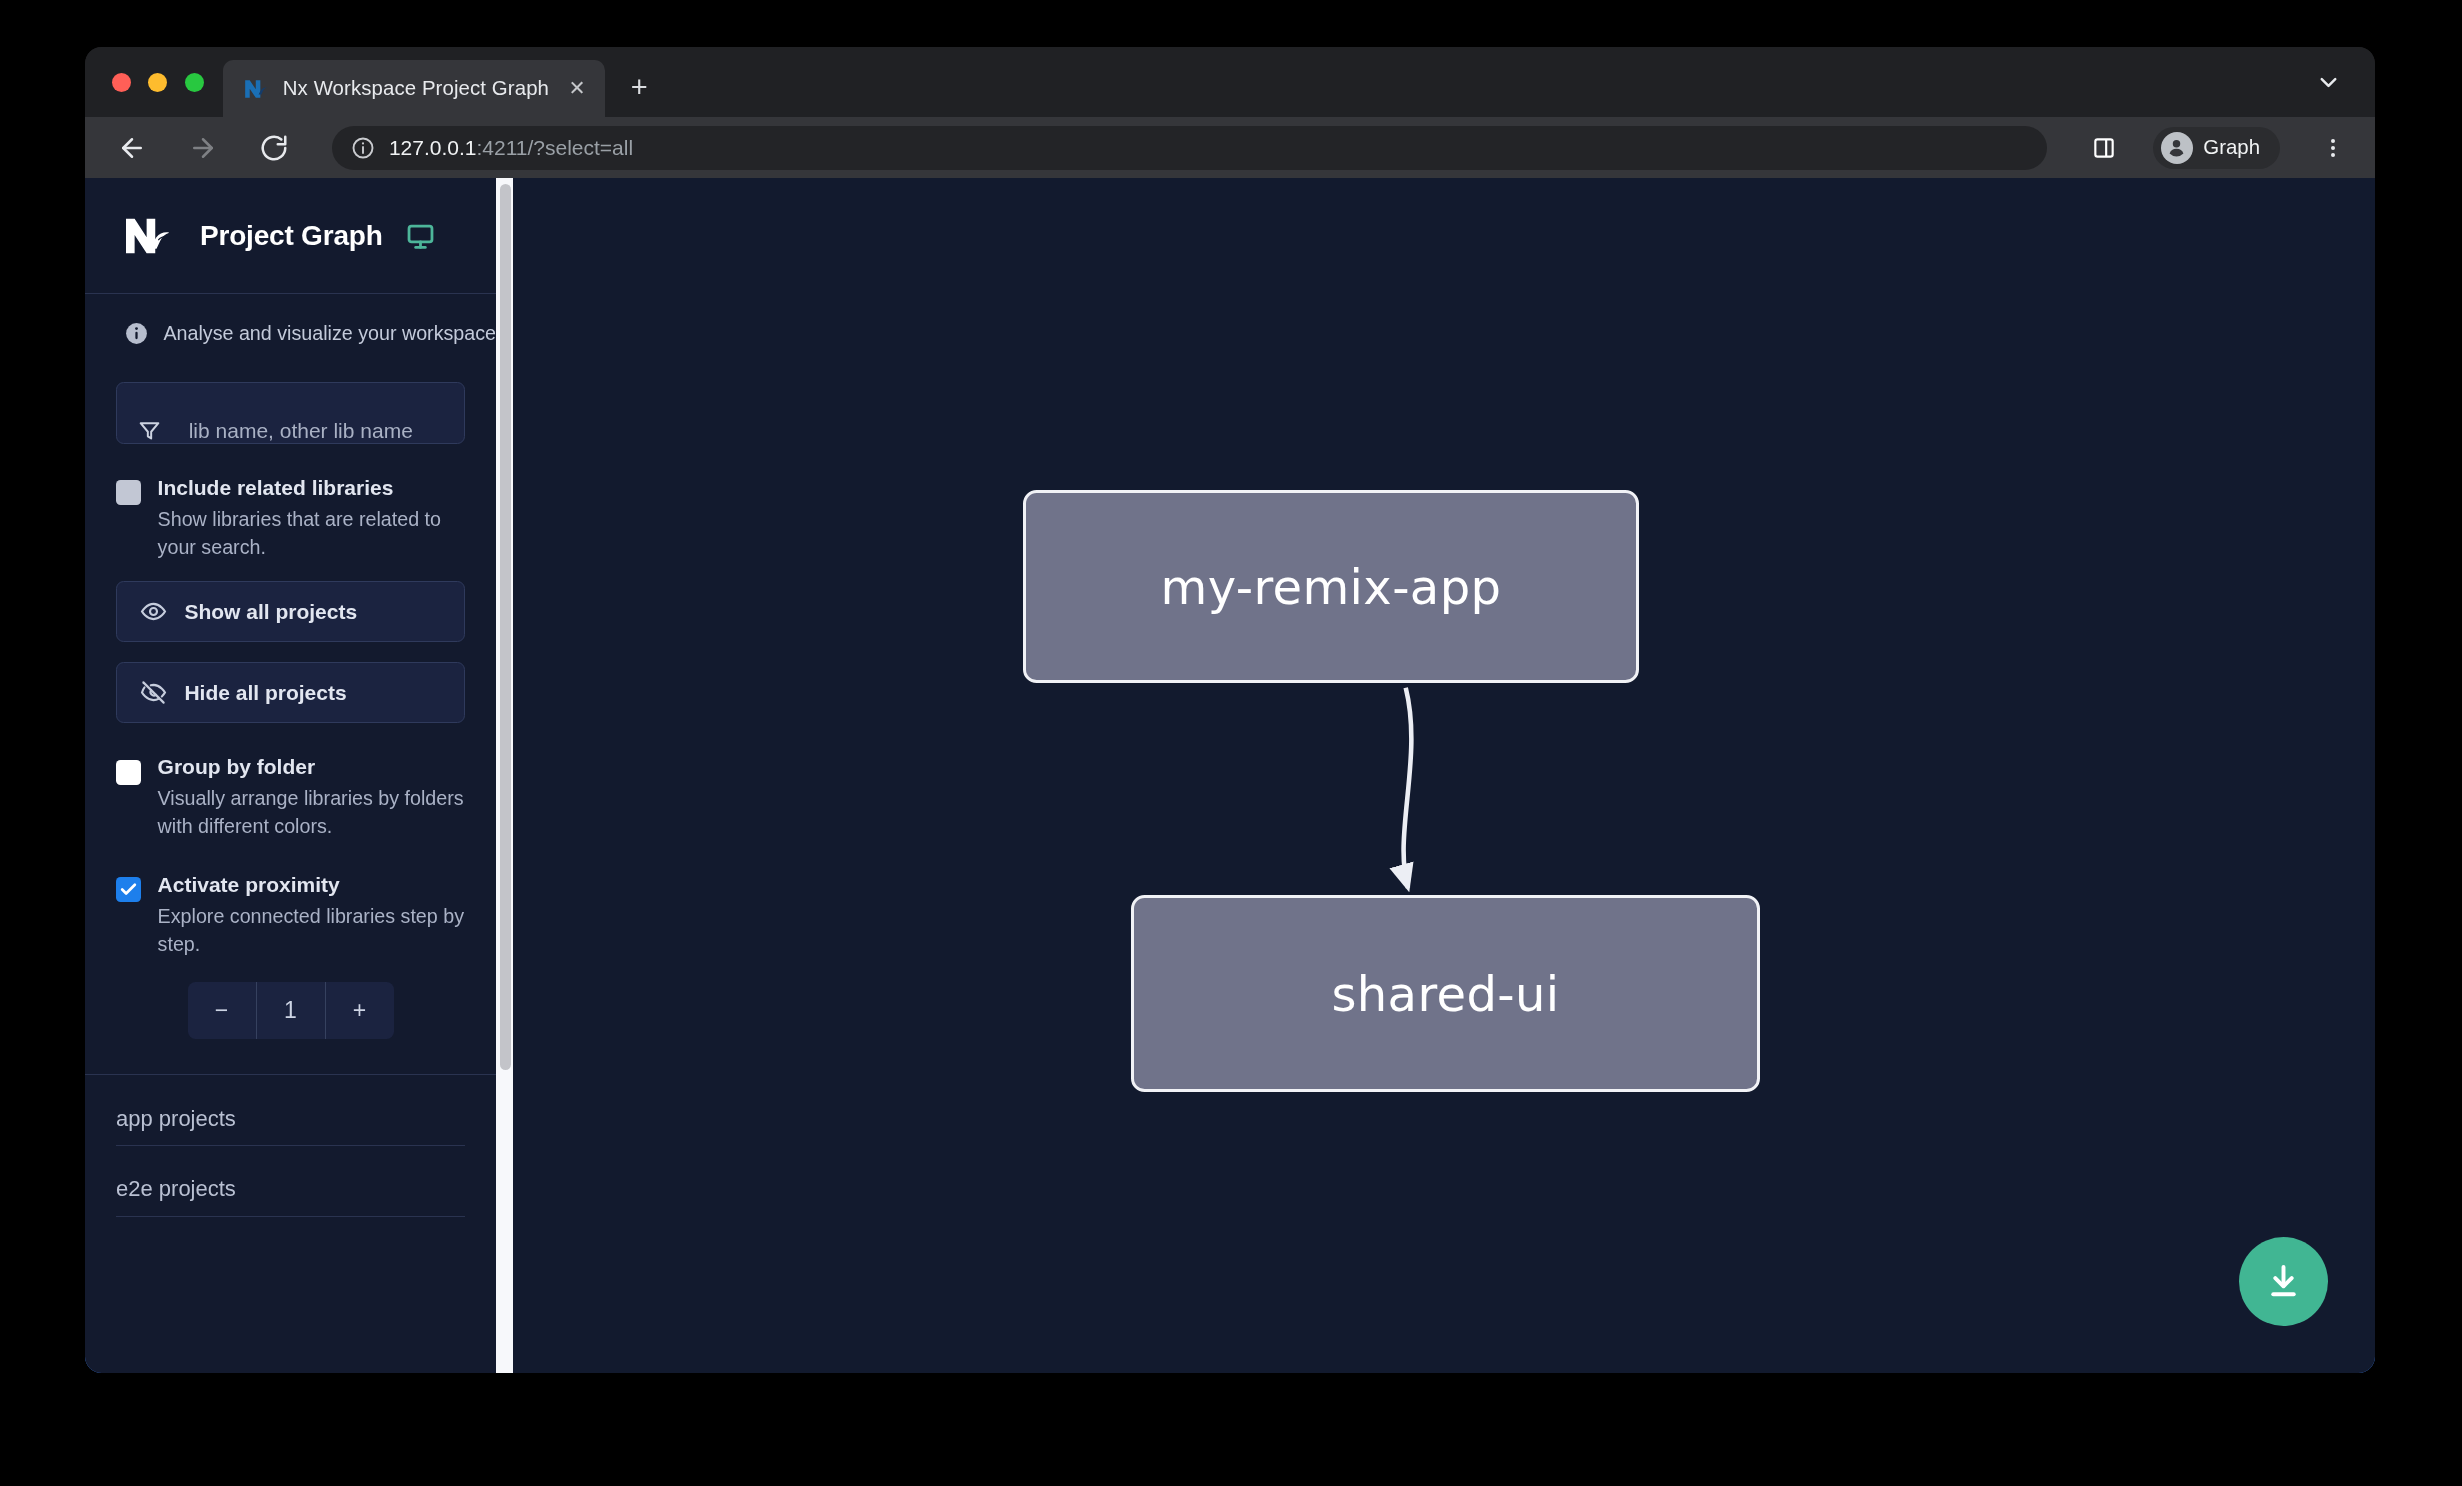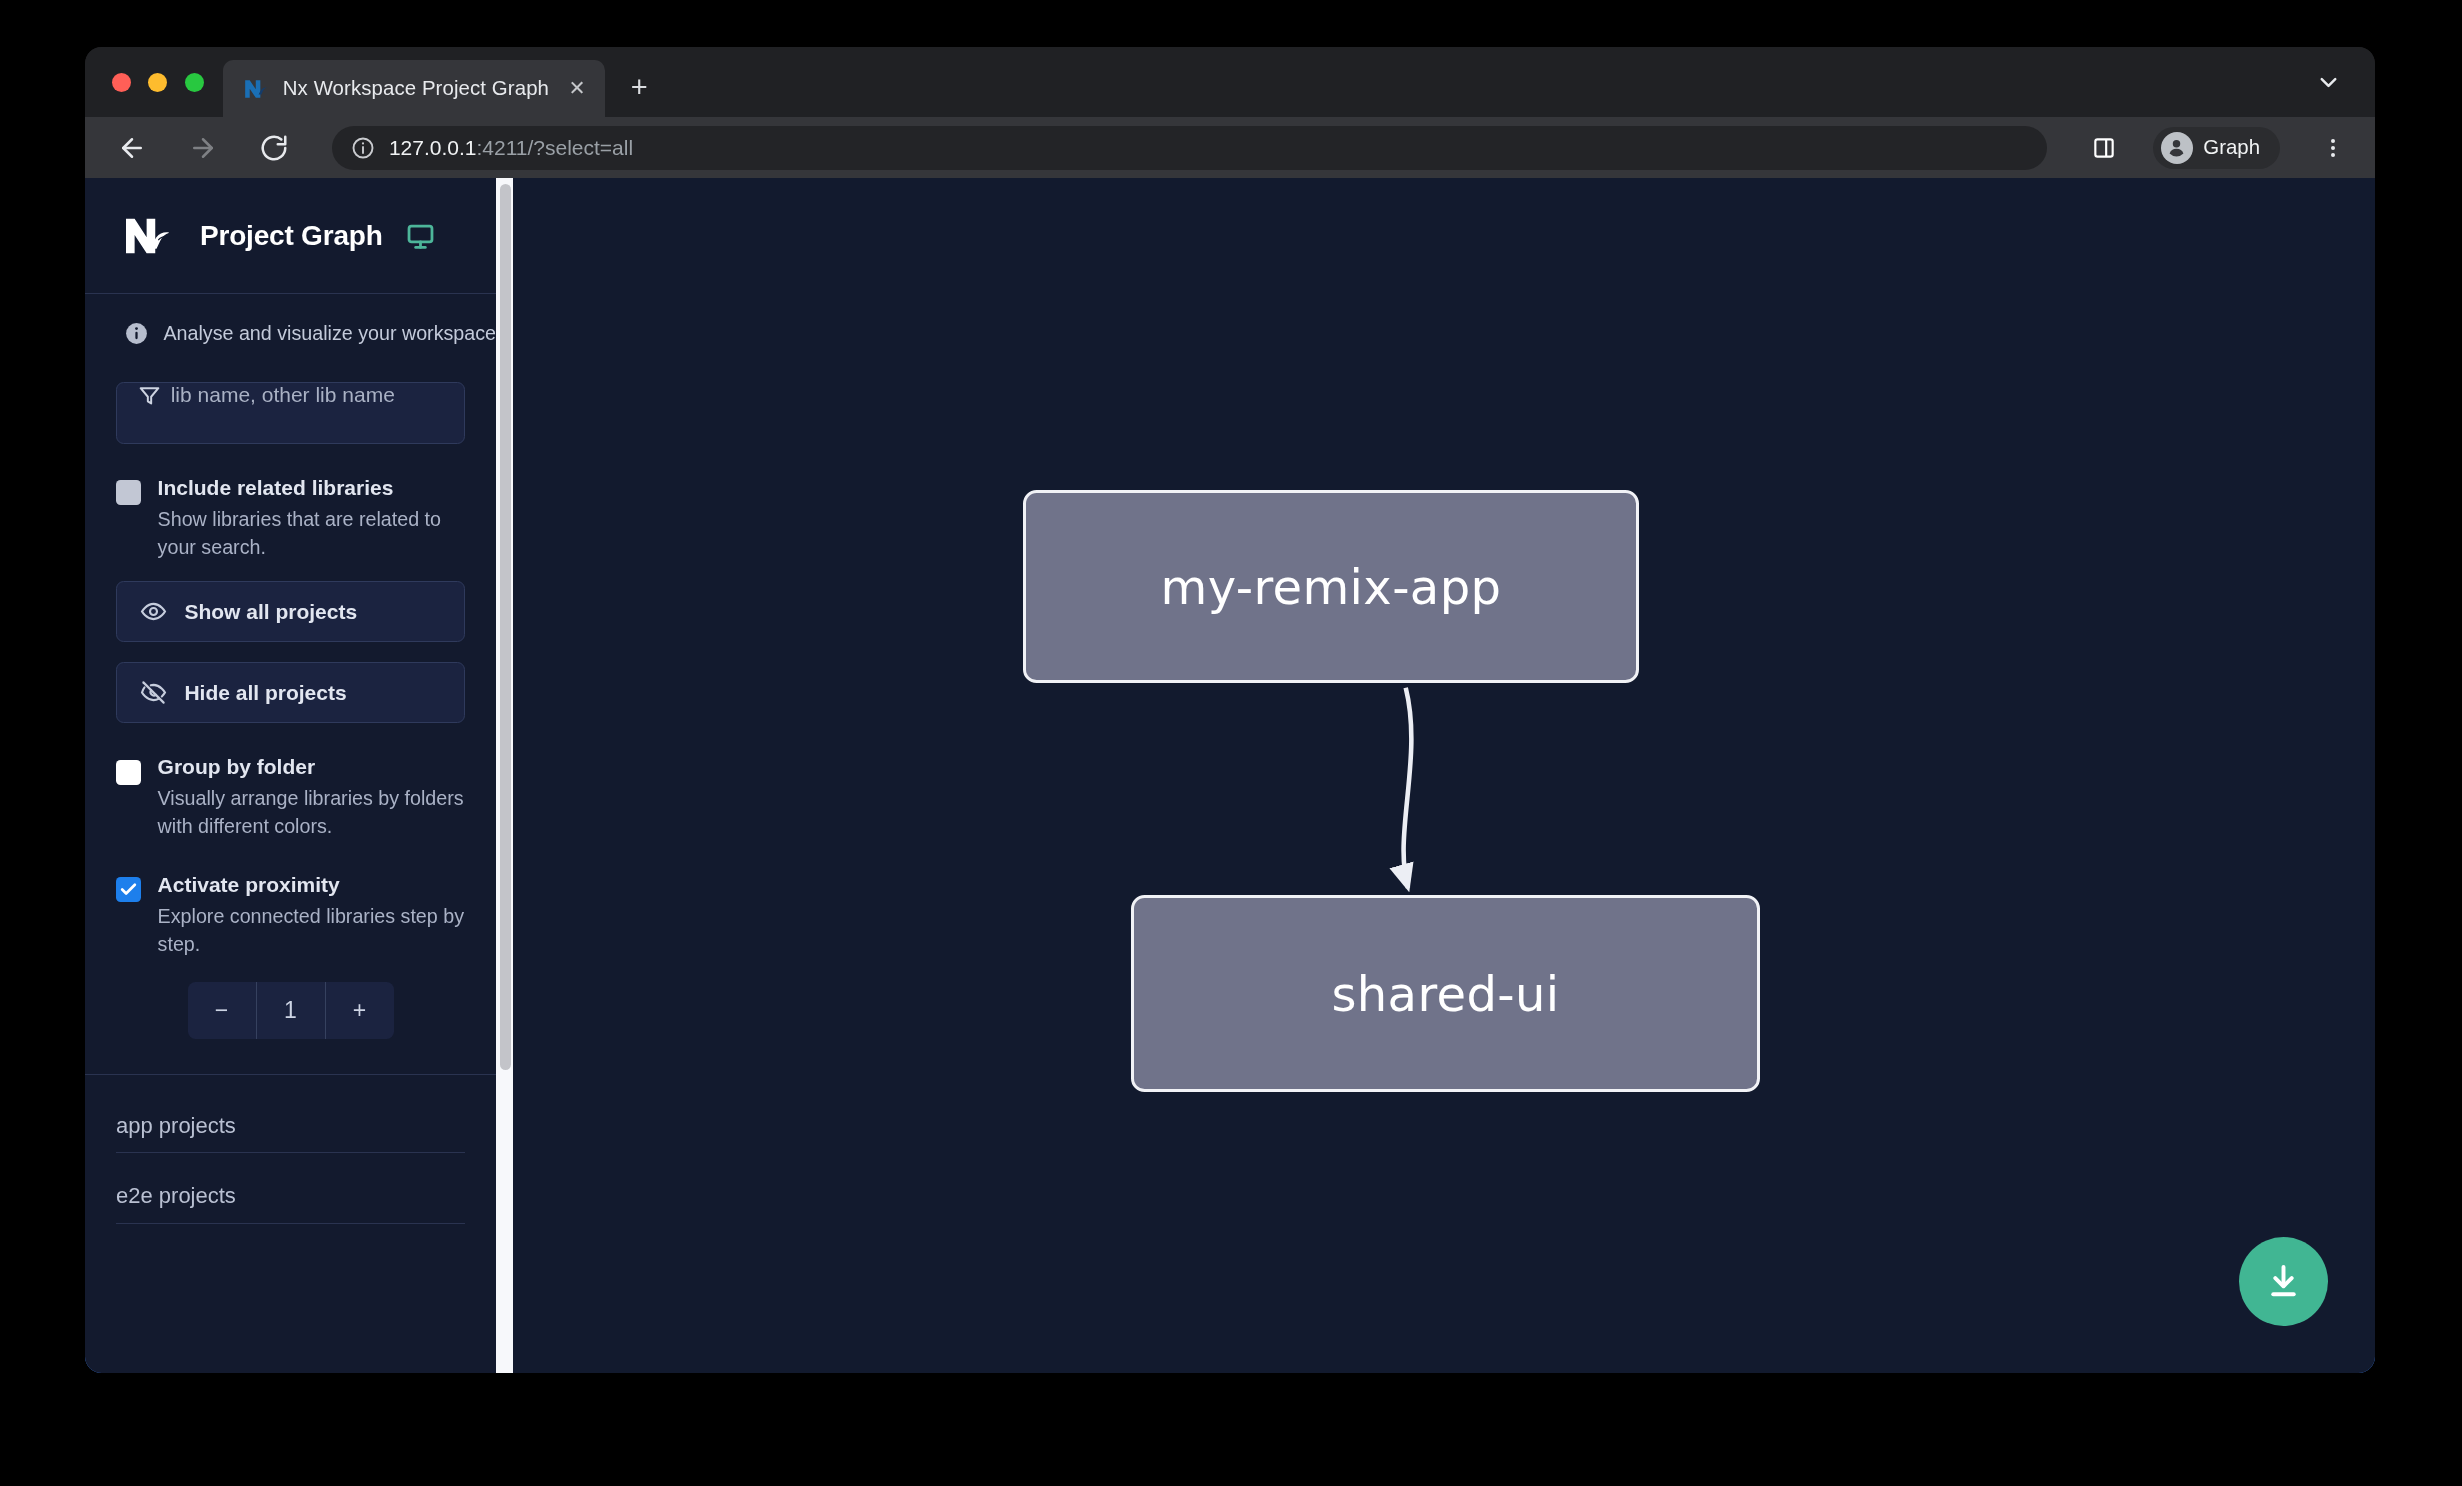--- a/index.html
+++ b/index.html
@@ -221,23 +221,23 @@
   .tagline-text { color: #c3cada; font-size: 19.7px; white-space: nowrap; }
 
   .sidebar-body { padding: 0 31px 0 31px; }
 
   .filter-box {
     height: 62px;
     background: #1b2340;
     border: 0.8px solid #2f3a5c;
     border-radius: 7.6px;
     display: flex;
-    align-items: flex-start;
+    align-items: flex-end;
     padding: 0 19.7px;
-    gap: 9px;
+    gap: 27px;
     margin-top: 9px;
   }
   .funnel-icon { width: 25px; height: 25px; flex: 0 0 25px; color: #cdd3e1; }
   .filter-input {
     background: transparent;
     border: none;
     outline: none;
     color: #e6e9f2;
     font-size: 21px;
     font-family: "Liberation Sans", sans-serif;
@@ -295,21 +295,21 @@
     background: #1b2340;
     color: #cdd4e4;
     font-size: 23px;
     border-right: 0.8px solid #36415f;
   }
   .stepper-cell:last-child { border-right: none; }
 
   .sidebar-lower {
     margin-top: 35px;
     border-top: 0.8px solid #2a3350;
-    padding: 8px 31px;
+    padding: 1px 31px;
   }
   .proj-section {
     padding: 30px 0 13.6px 0;
     border-bottom: 0.8px solid #2a3350;
     color: #b9c0d2;
     font-size: 22px;
   }
 
   
   .sb-track {

